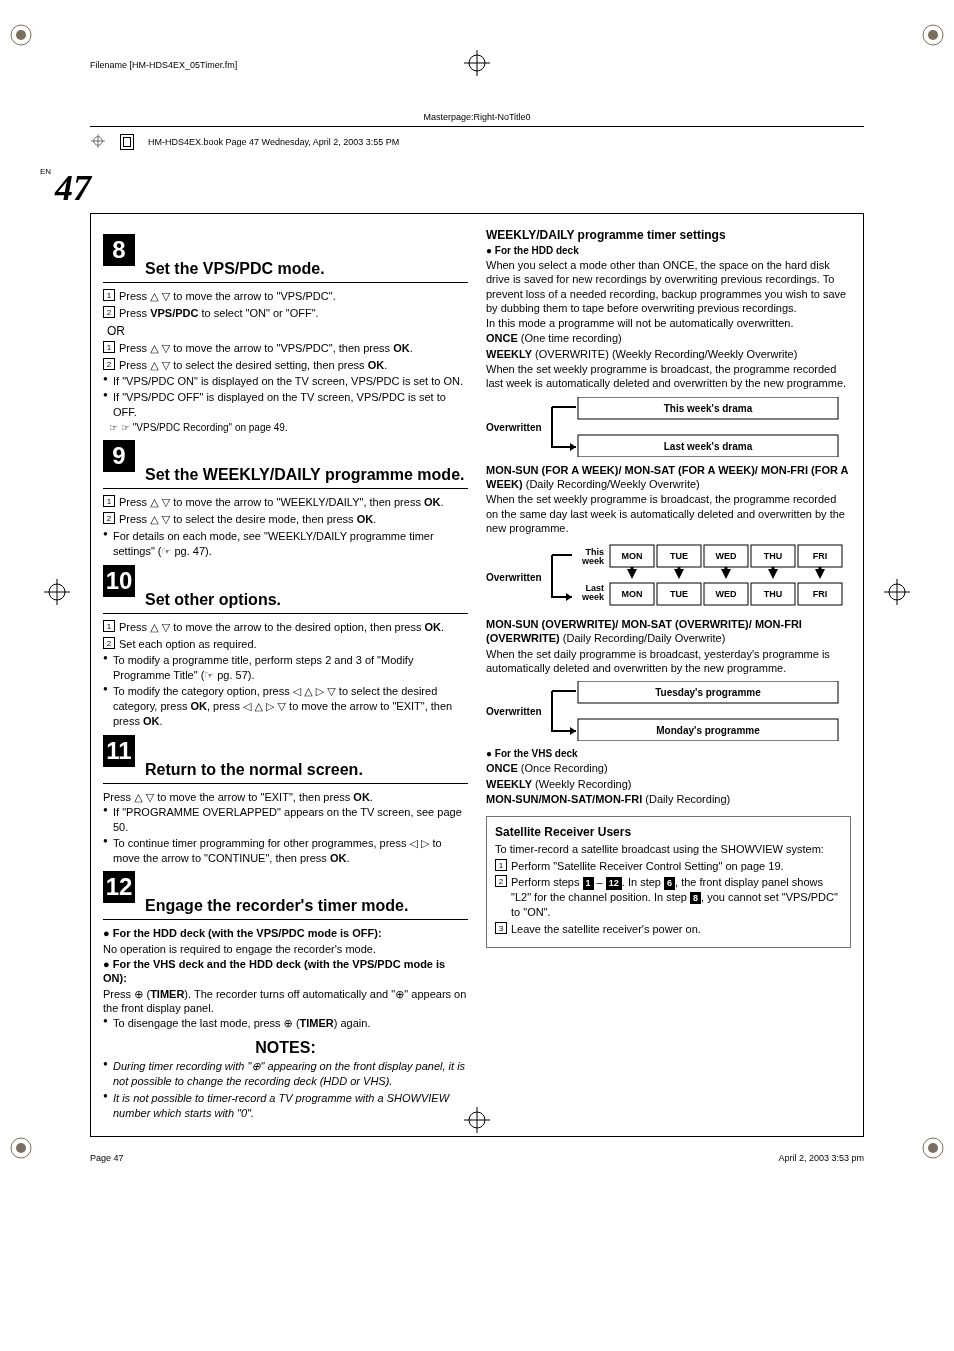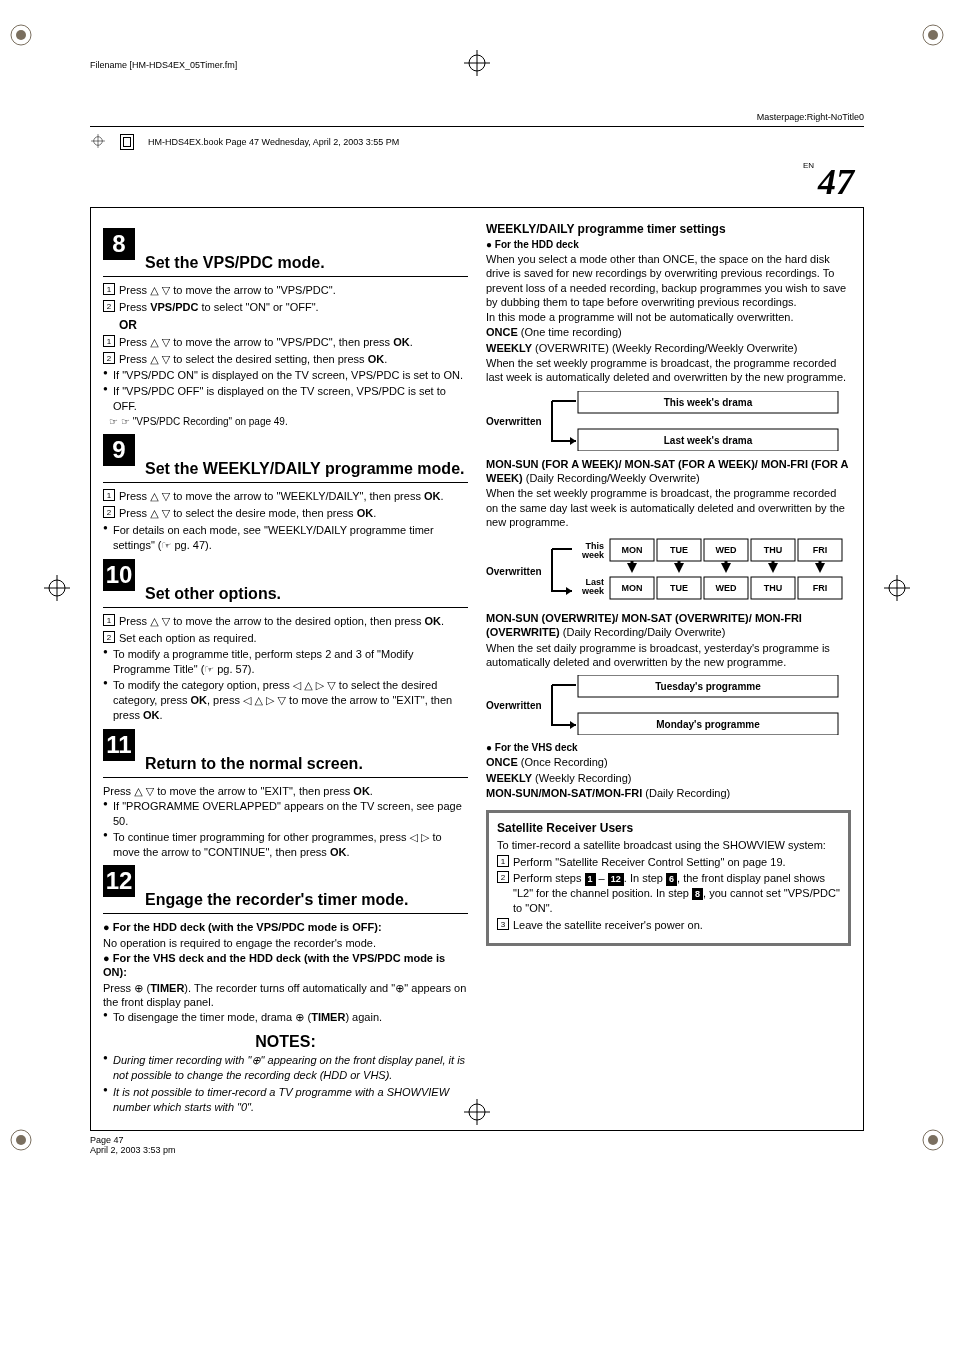--- a/index.html
+++ b/index.html
@@ -5,50 +5,50 @@
 * { margin:0; padding:0; box-sizing:border-box; }
 body { font-family: Arial, Helvetica, sans-serif; font-size:11px; color:#000; background:#fff; width:954px; margin:0 auto; position:relative; padding:20px 40px; }
 .reg-marks { position:absolute; width:100%; height:100%; top:0; left:0; pointer-events:none; }
 .reg { position:absolute; width:30px; height:30px; }
 .reg svg { width:100%; height:100%; }
 .header-line { font-size:9px; color:#000; margin-bottom:2px;margin-top:40px; }
 .hr-thin { border:0; border-top:1px solid #000; margin:2px 0 6px 0; }
 .book-line { font-size:9px; display:flex; align-items:center; gap:14px; }
 .book-icon { display:inline-block; width:14px; height:16px; border:1px solid #000; position:relative; }
 .book-icon::after { content:""; position:absolute; left:2px; top:2px; right:2px; bottom:2px; border:1px solid #000; }
-.page-number { text-align:right; font-size:14px; margin:10px 60px 4px 0; }
+.page-number { font-size:14px; margin:16px 60px 4px 0; }
 .page-number .en { font-size:8px; vertical-align:top; }
 .page-number .num { font-family:Georgia, serif; font-style:italic; font-size:36px; font-weight:bold; }
 .frame { border:1px solid #000; padding:14px 12px; margin:0 50px; }
 .columns { display:flex; gap:18px; }
 .col { flex:1; }
 .step-row { display:flex; align-items:flex-start; gap:10px; margin:6px 0 4px 0; }
 .step-num { background:#000; color:#fff; font-weight:bold; font-size:24px; width:32px; height:32px; display:flex; align-items:center; justify-content:center; font-family:Arial; }
 .step-title { font-weight:bold; font-size:16px; padding-top:6px;margin-top:20px; }
 .step-rule { border:0; border-top:1.5px solid #000; margin:4px 0 6px 0; }
 .substep { display:flex; align-items:flex-start; gap:4px; margin:2px 0; line-height:1.35; }
 .boxnum { display:inline-block; border:1px solid #000; width:12px; height:12px; font-size:8px; text-align:center; line-height:11px; flex-shrink:0; }
 .bullet-line { padding-left:10px; position:relative; line-height:1.35; margin:1px 0; }
 .bullet-line::before { content:"●"; position:absolute; left:0; top:0; font-size:8px; }
 .pointer-line { padding-left:18px; position:relative; line-height:1.35; margin:1px 0; font-size:10px; }
 .pointer-line::before { content:"☞"; position:absolute; left:6px; top:0; }
-.or { font-weight:bold; font-size:12px; margin:3px 16px; }
+.or { font-weight:normal; font-size:12px; margin:3px 4px; }
 .notes-h { font-weight:bold; font-size:16px; margin:8px 0 2px 0;text-align:center; }
 .notes-item { padding-left:10px; position:relative; font-style:italic; line-height:1.35; margin:2px 0; }
 .notes-item::before { content:"●"; position:absolute; left:0; top:0; font-size:8px; font-style:normal; }
 .rcol-h { font-weight:bold; font-size:12px; margin-bottom:2px; }
 .rcol-sub { font-weight:bold; font-size:10px; }
 .para { line-height:1.3; margin:1px 0; }
 .mode-name { font-weight:bold; }
 .diagram { margin:6px 0; }
 .diagram svg { display:block; }
-.satbox { border:3px solid #737373; padding:8px; margin-top:10px; }
+.satbox { border:1px solid #737373; padding:8px; margin-top:10px; }
 .sat-h { font-weight:bold; font-size:12px; margin-bottom:3px; }
 .blackstep { display:inline-block; background:#000; color:#fff; font-weight:bold; font-size:9px; padding:0 3px; }
-.footer { display:flex; justify-content:space-between; font-size:9px; margin:4px 50px 0 50px;flex-direction:column; }
+.footer { display:flex; justify-content:space-between; font-size:9px; margin:16px 50px 0 50px; }
 .smallcaps { font-variant:small-caps; }
 b { font-weight:bold; }
 </style>
 </head>
 <body>
 
 <div class="reg-marks">
   <div class="reg" style="top:20px; left:6px;"><svg viewBox="0 0 30 30">
         <circle cx="15" cy="15" r="10" fill="none" stroke="#7a6f5f" stroke-width="1"></circle>
         <circle cx="15" cy="15" r="5" fill="#7a6f5f"></circle>
@@ -83,21 +83,21 @@
       </svg></div>
   <div class="reg" style="top:50%; right:42px; transform:translateY(-50%);"><svg viewBox="0 0 30 30">
         <circle cx="15" cy="15" r="8" fill="none" stroke="#000" stroke-width="1"></circle>
         <line x1="15" y1="2" x2="15" y2="28" stroke="#000"></line>
         <line x1="2" y1="15" x2="28" y2="15" stroke="#000"></line>
       </svg></div>
 </div>
 
 <div style="margin:0 50px;">
   <div class="header-line">Filename [HM-HDS4EX_05Timer.fm]</div>
-  <div style="display:flex; justify-content:flex-end; align-items:center;">
+  <div style="display:flex; justify-content:center; align-items:center;">
     <div class="header-line" style="text-align:right;">Masterpage:Right-NoTitle0</div>
   </div>
   <hr class="hr-thin">
   <div class="book-line">
     <span><svg width="16" height="16" viewBox="0 0 30 30">
           <circle cx="15" cy="15" r="8" fill="none" stroke="#000" stroke-width="1"></circle>
           <line x1="15" y1="2" x2="15" y2="28" stroke="#000"></line>
           <line x1="2" y1="15" x2="28" y2="15" stroke="#000"></line>
         </svg></span>
     <span class="book-icon"></span>
@@ -183,21 +183,21 @@
 
   <div class="step-row">
     <div class="step-num">12</div>
     <div class="step-title">Engage the recorder's timer mode.</div>
   </div>
   <hr class="step-rule">
   <div class="para"><b>● <span>For the HDD deck (with the VPS/PDC mode is OFF):</span></b></div>
   <div class="para">No operation is required to engage the recorder's mode.</div>
   <div class="para"><b>● <span>For the VHS deck and the HDD deck (with the VPS/PDC mode is ON):</span></b></div>
   <div class="para"><span>Press ⊕ (</span><b>TIMER</b><span>). The recorder turns off automatically and "⊕" appears on the front display panel.</span></div>
-  <div class="bullet-line"><span>To disengage the timer mode, drama ⊕ (</span><b>TIMER</b><span>) again.</span></div>
+  <div class="bullet-line"><span>To disengage the last mode, press ⊕ (</span><b>TIMER</b><span>) again.</span></div>
 
   <div class="notes-h">NOTES:</div>
   <div class="notes-item">During timer recording with "⊕" appearing on the front display panel, it is not possible to change the recording deck (HDD or VHS).</div>
   <div class="notes-item">It is not possible to timer-record a TV programme with a SHOWVIEW number which starts with "0".</div>
 
 </div>
 
 <div class="col">
 
   <div class="rcol-h">WEEKLY/DAILY programme timer settings</div>

